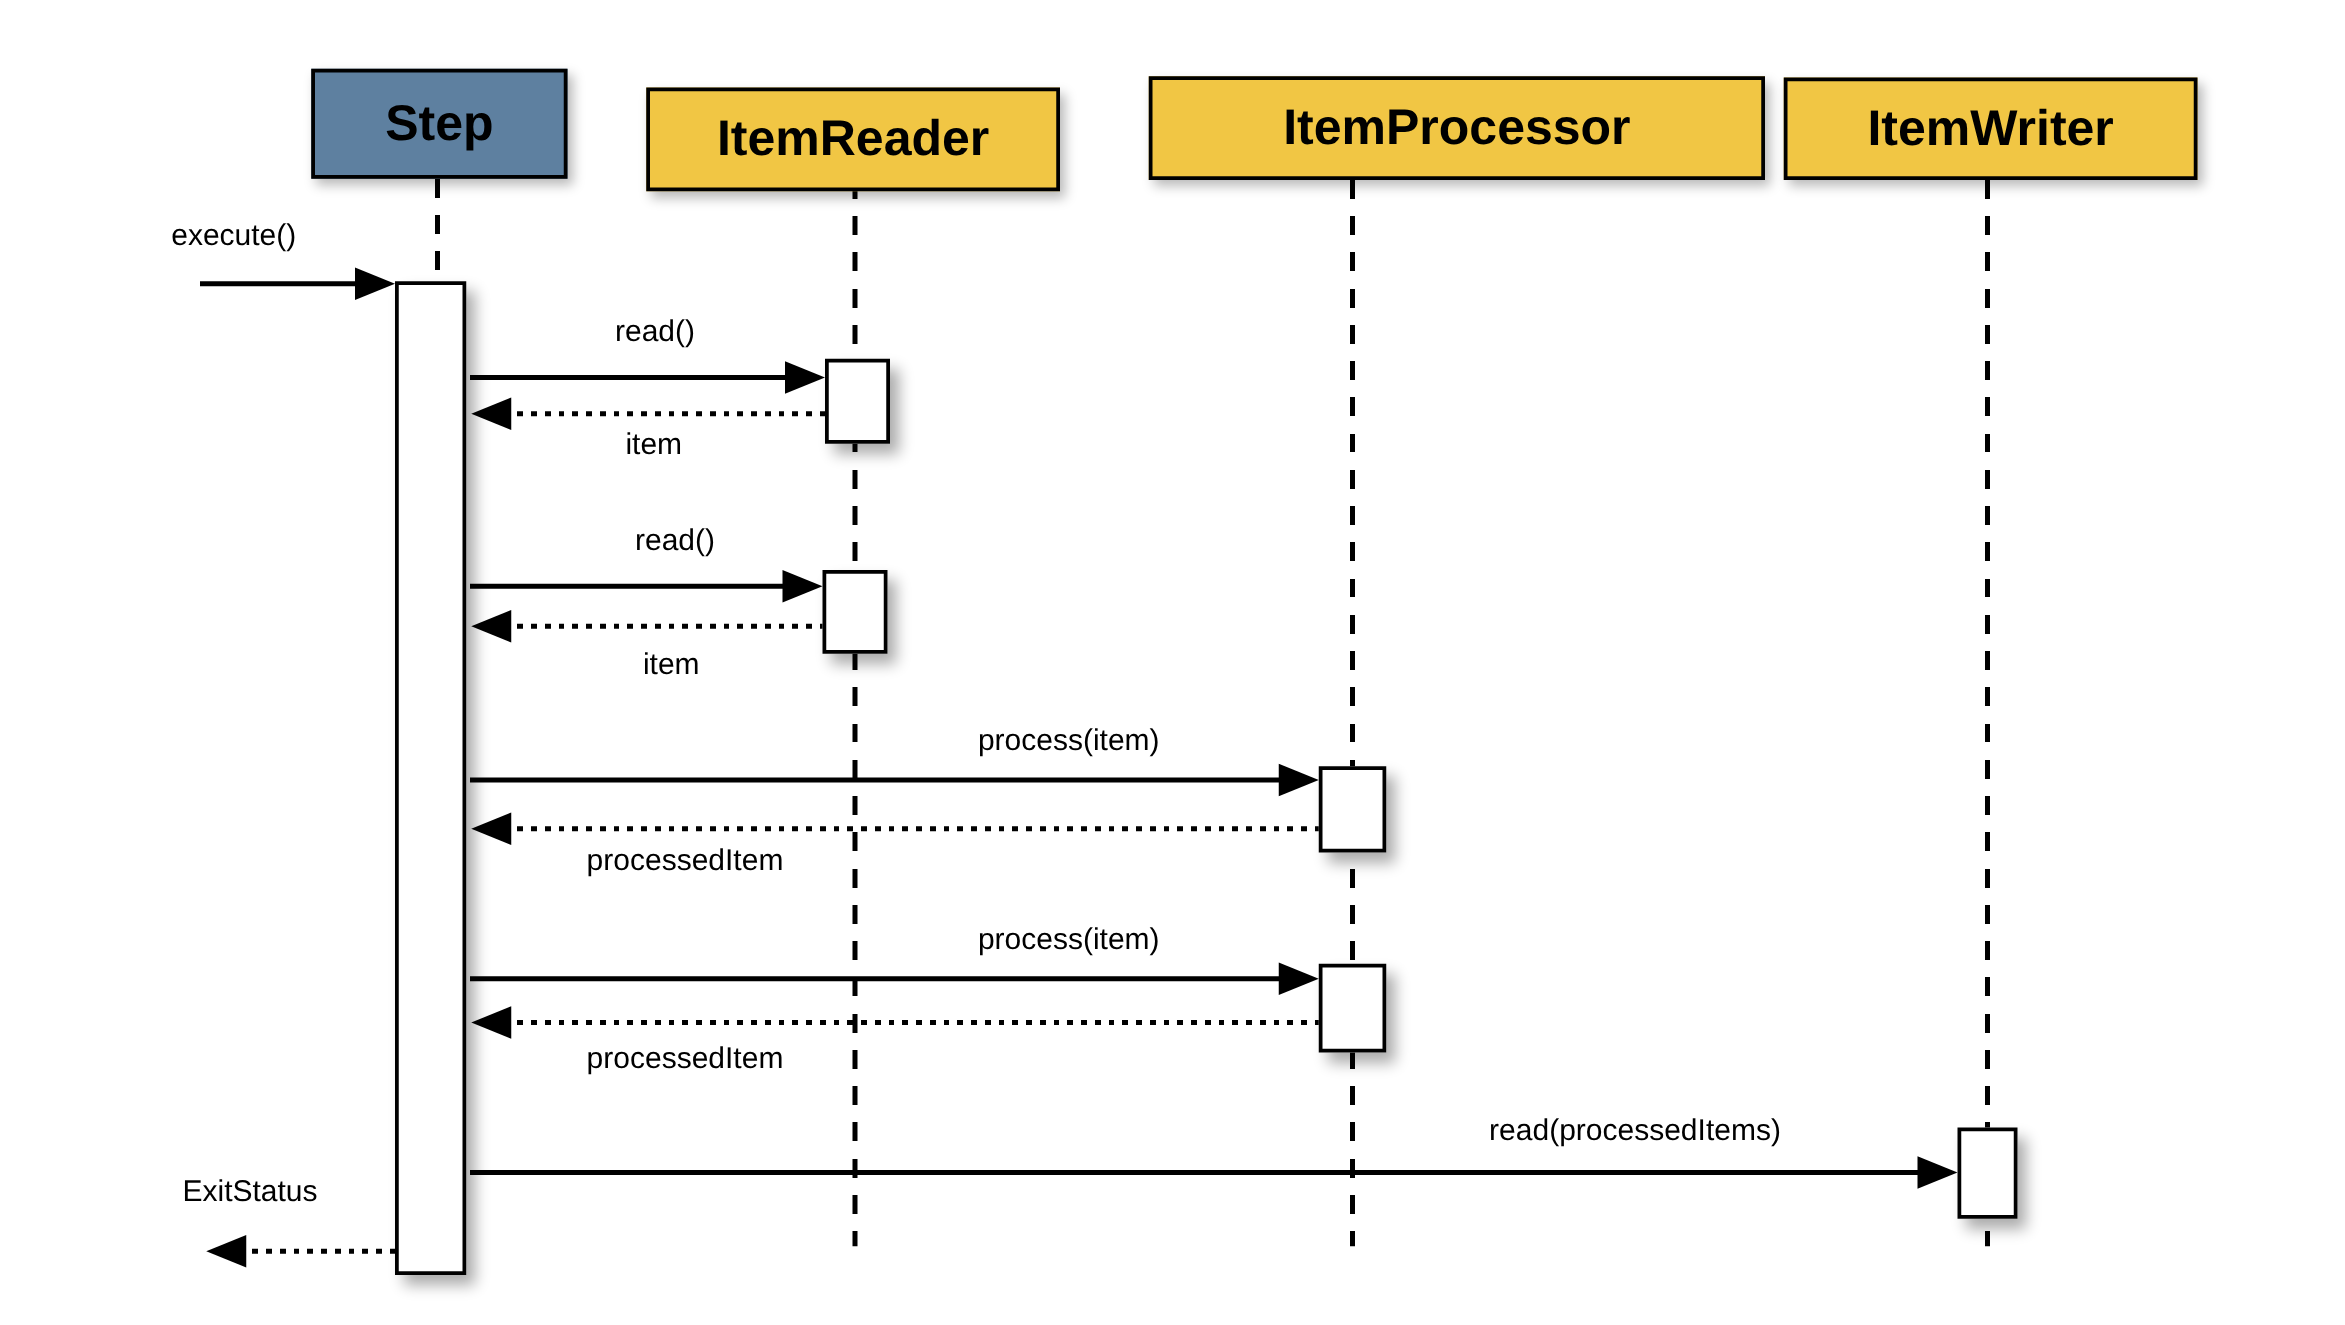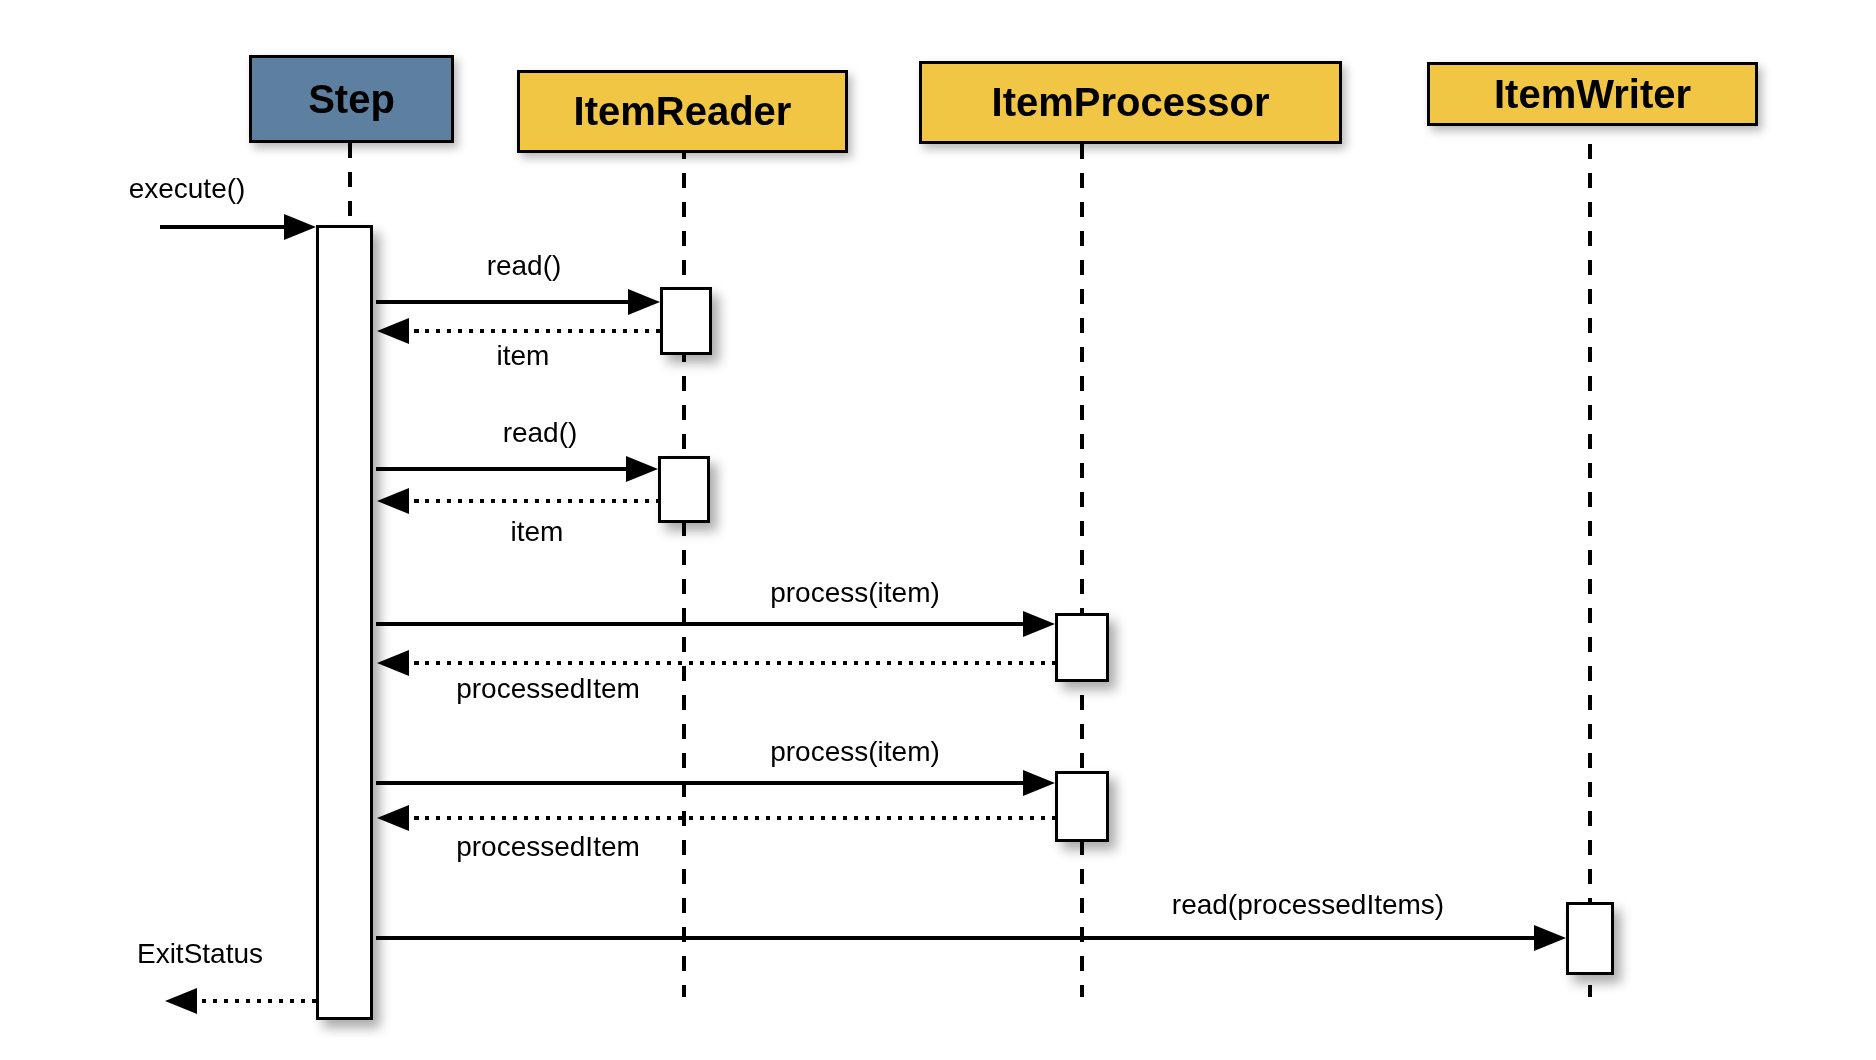--- a/index.html
+++ b/index.html
@@ -62,21 +62,21 @@
     width: 0; height: 0;
     border-top: 13px solid transparent;
     border-bottom: 13px solid transparent;
   }
   .arrow.to-right .head { right: 0; border-left: 32px solid var(--line); }
   .arrow.to-left  .head { left: 0;  border-right: 32px solid var(--line); }
   
   .msg-label {
     position: absolute;
     transform: translate(-50%, -50%);
-    font-size: 28px;
+    font-size: 24px;
     color: #000;
     white-space: nowrap;
   }
 </style>
 </head>
 <body>
 
 <div class="canvas">
 
   <div class="lifeline" style="left:348px; top:143px; height:82px;"></div>
@@ -153,20 +153,20 @@
   <div class="msg-label" style="left:548px; top:847px;">processedItem</div>
   <div class="msg-label" style="left:1308px; top:905px;">read(processedItems)</div>
   <div class="msg-label" style="left:200px; top:954px;">ExitStatus</div>
 
   <div class="head-box step" style="left:249px; top:55px; width:205px; height:88px;">
     <span>Step</span>
   </div>
   <div class="head-box component" style="left:517px; top:70px; width:331px; height:83px;">
     <span>ItemReader</span>
   </div>
-  <div class="head-box component" style="left:919px; top:61px; width:423px; height:83px;">
+  <div class="head-box component" style="left:919px; top:61px; width:493px; height:83px;">
     <span>ItemProcessor</span>
   </div>
-  <div class="head-box component" style="left:1427px; top:62px; width:331px; height:64px;">
+  <div class="head-box component" style="left:1427px; top:62px; width:331px; height:82px;">
     <span>ItemWriter</span>
   </div>
 
 </div>
 
 </body></html>

